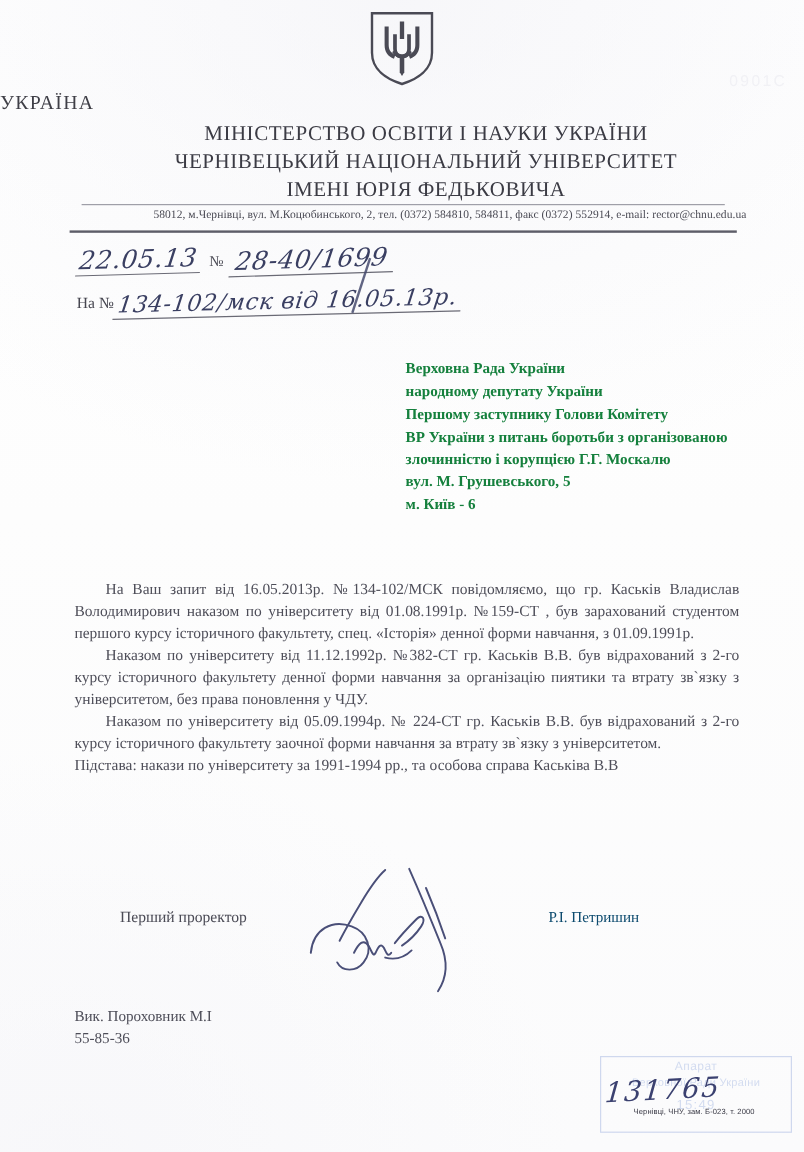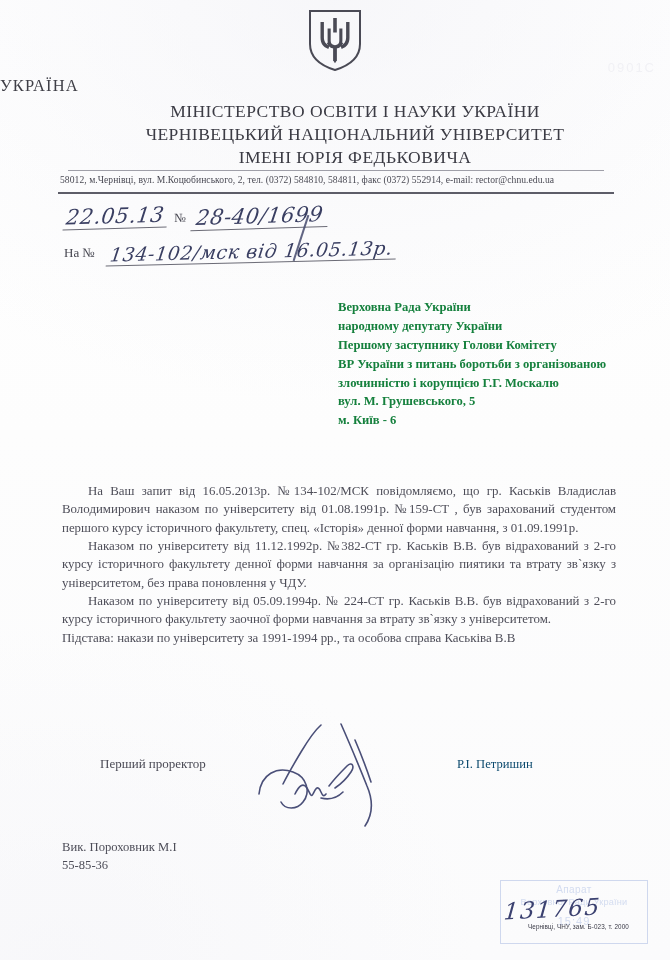--- a/index.html
+++ b/index.html
@@ -70,21 +70,21 @@
   }
   .rule-thick {
     position: absolute;
     left: 58px; width: 556px;
     height: 2px;
     background: #5d5d68;
   }
   .contact-line {
     position: absolute;
     top: 174px; left: 60px; right: 48px;
-    text-align: left;
+    text-align: right;
     font-size: 9.6px;
     letter-spacing: .05px;
     color: #4a4a54;
     white-space: nowrap;
   }
 
   
   .hand {
     font-family: "DejaVu Serif", "Liberation Serif", serif;
     font-style: italic;
@@ -117,21 +117,21 @@
     transform: rotate(-1.8deg) skewX(-10deg);
     border-bottom: 1.2px solid #6a6a75;
     padding: 0 6px 1px 4px;
     line-height: 1;
   }
   #ref-on-row {
     position: absolute;
     top: 242px; left: 64px;
     display: flex;
     align-items: flex-end;
-    gap: 12px;
+    gap: 0;
   }
   #ref-on-row .on-label {
     font-size: 13px;
     font-style: normal;
     color: #45454f;
     padding-bottom: 2px;
     font-family: "Liberation Serif", serif;
   }
   #ref-on-row .hw-inref {
     font-size: 19px;
@@ -208,21 +208,21 @@
     top: 838px; left: 62px;
     font-size: 12.6px;
     line-height: 1.45;
     color: #4d4d58;
   }
 
   
   #vr-stamp {
     position: absolute;
     left: 500px; top: 880px;
-    width: 148px; height: 64px;
+    width: 160px; height: 64px;
     border: 1.1px solid #cfd8ee;
     color: #d3dcf0;
     font-family: "Liberation Sans", sans-serif;
     text-align: center;
     line-height: 1.25;
     padding-top: 3px;
     box-sizing: border-box;
     overflow: hidden;
   }
   #vr-stamp .s1 { font-size: 10px; letter-spacing: .4px; }

